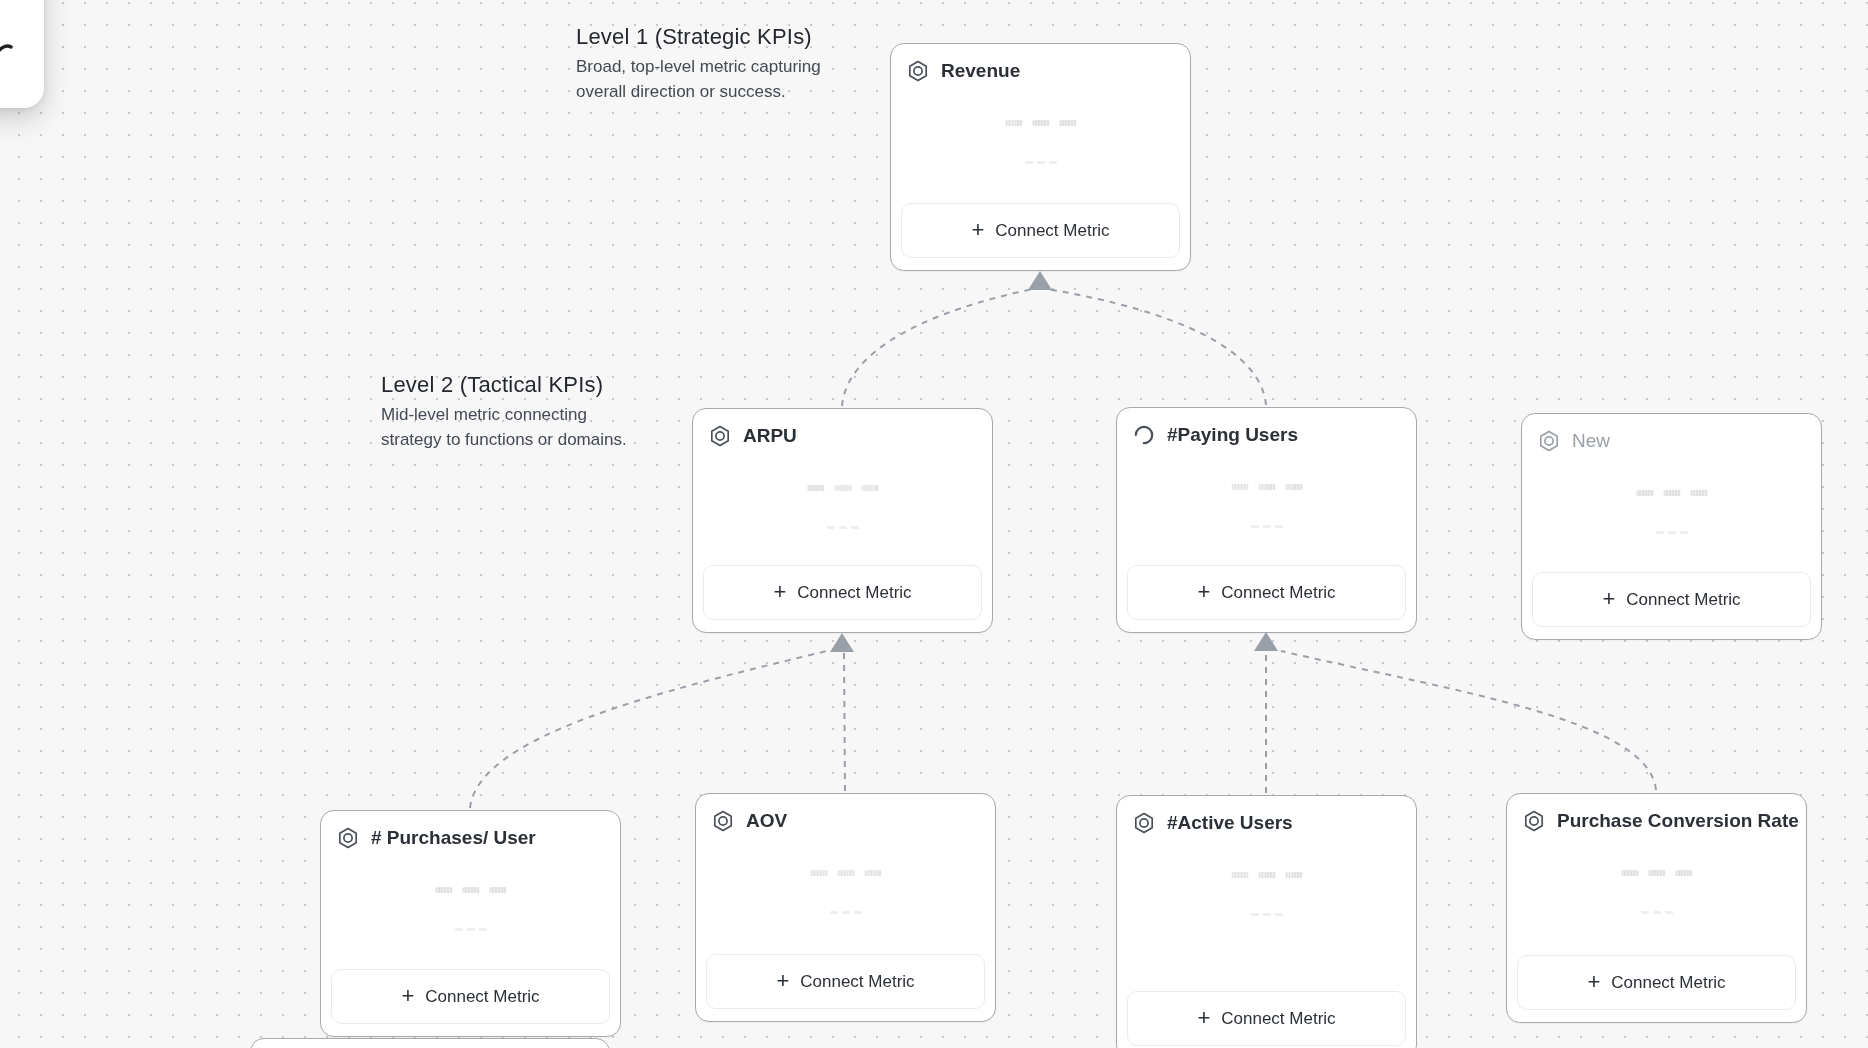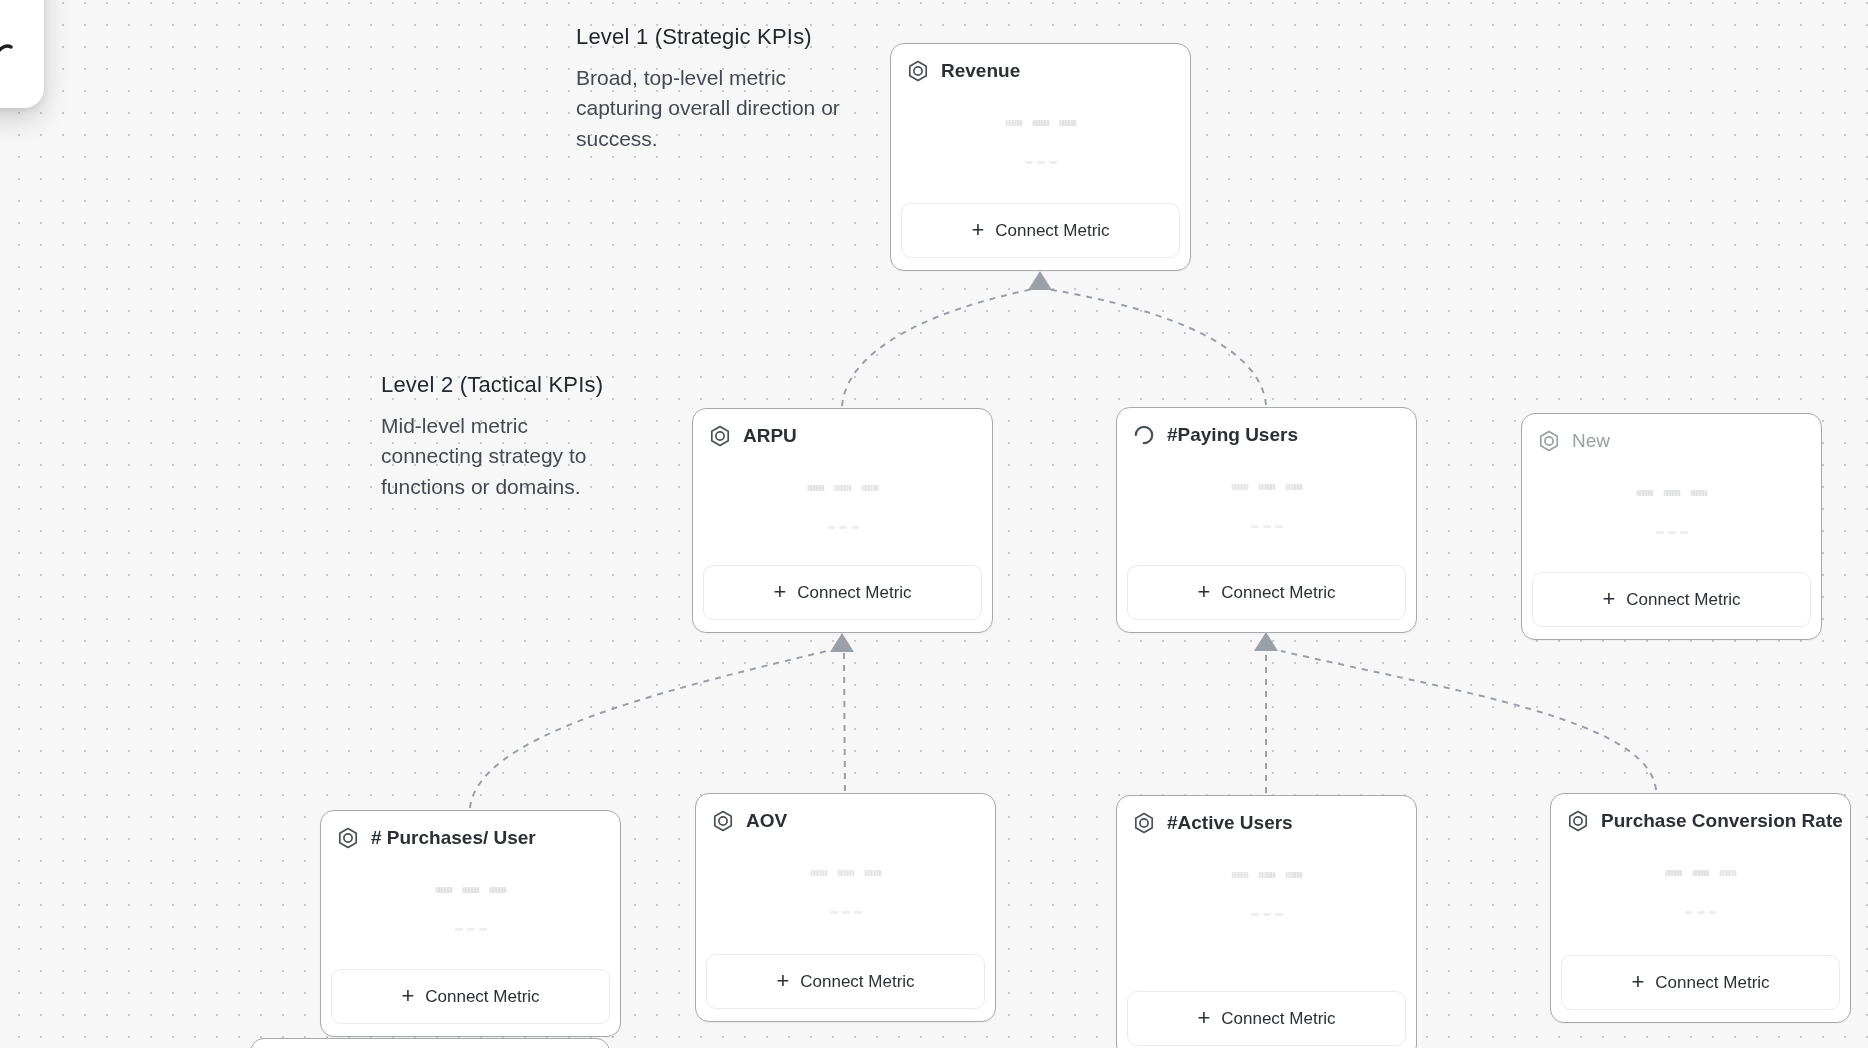--- a/index.html
+++ b/index.html
@@ -29,21 +29,21 @@
     background-size:22px 22px;
     background-position:8px 14px;
   }
   svg.overlay{position:absolute;left:0;top:0;pointer-events:none}
   .conn{fill:none;stroke:var(--connector);stroke-width:2;stroke-dasharray:6 6}
   .arrow{fill:var(--connector);stroke:none}
 
   
   .level-label{position:absolute}
   .level-title{font-size:22px;font-weight:400;color:var(--heading-text);letter-spacing:.2px}
-  .level-desc{margin-top:13px;font-size:21px;line-height:1.45;color:var(--body-text)}
+  .level-desc{margin-top:5px;font-size:17px;line-height:1.45;color:var(--body-text)}
   #level1{left:576px;top:24px}
   #level1 .level-desc{width:264px}
   #level2{left:381px;top:372px}
   #level2 .level-desc{width:252px}
   #level3{left:35px;top:771px}
   #level3 .level-desc{width:274px}
 
   
   .node{
     position:absolute;width:301px;height:227px;
@@ -76,21 +76,21 @@
   .plus{font-size:22px;font-weight:400;line-height:1;margin-top:-2px;color:#2b3037}
 
   
   #node-revenue{left:890px;top:43px;height:228px}
   #node-arpu{left:692px;top:408px;height:225px}
   #node-paying-users{left:1116px;top:407px;height:226px}
   #node-new{left:1521px;top:413px;height:227px}
   #node-purchases-user{left:320px;top:810px;height:227px}
   #node-aov{left:695px;top:793px;height:229px}
   #node-active-users{left:1116px;top:795px;height:264px}
-  #node-pcr{left:1550px;top:793px;height:230px}
+  #node-pcr{left:1506px;top:793px;height:230px}
 
   
   .node-cut{
     position:absolute;left:250px;top:1038px;width:360px;height:60px;
     background:var(--card-bg);border:1.5px solid var(--card-border);border-radius:14px;
   }
 
   
   .floating-panel{
     position:absolute;left:-84px;top:-58px;width:128px;height:166px;

